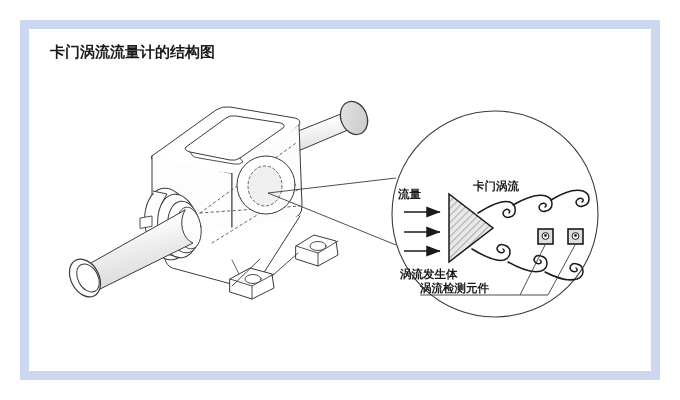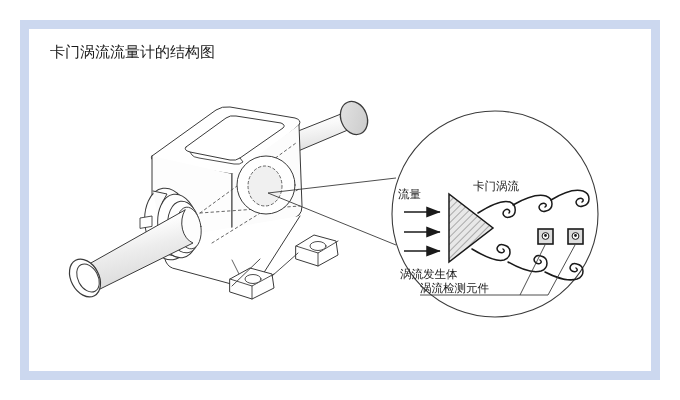--- a/index.html
+++ b/index.html
@@ -7,20 +7,21 @@
   body{
     width:680px;height:400px;
     background:#ffffff;
     font-family:"DejaVu Sans","Liberation Sans",sans-serif;
     overflow:hidden;
   }
   #figure-root{
     position:relative;
     width:584px;height:400px;
     background:#ffffff;
+    font-weight:bold;
   }
   .frame{
     position:absolute;
     left:20px;top:20px;
     width:640px;height:360px;
     border:9px solid #ccd8ef;
     background:#ffffff;
     box-sizing:border-box;
   }
   .canvas-wrap{

